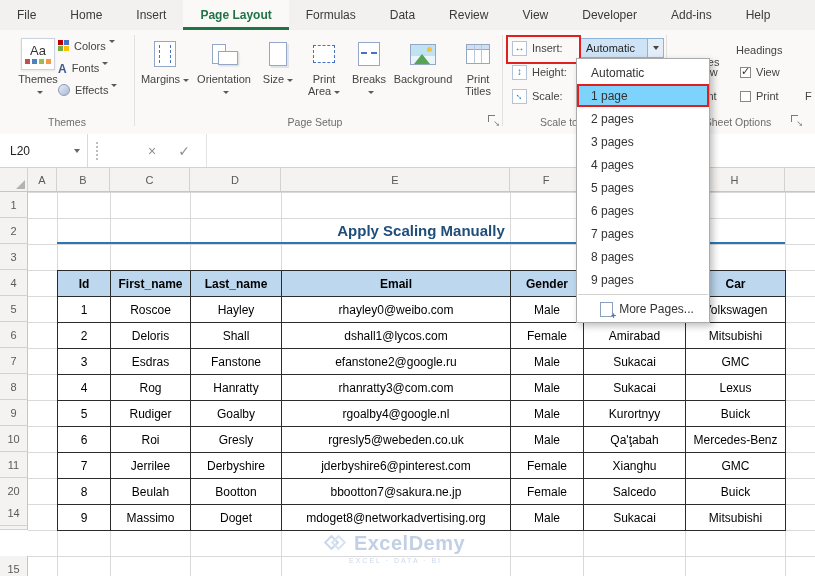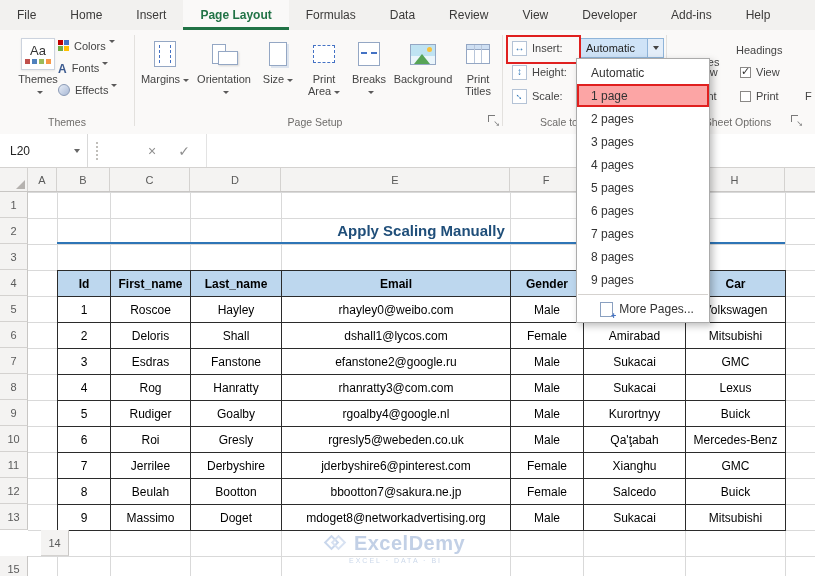--- a/index.html
+++ b/index.html
@@ -91,21 +91,21 @@
   .wm-logo{width:20px;height:16px;position:relative;display:inline-block;}
   .wm-logo i{position:absolute;top:1px;width:11px;height:11px;transform:rotate(45deg);border:2px solid #c9d7ec;box-sizing:border-box;}
   .wm-logo i:nth-child(1){left:0;}
   .wm-logo i:nth-child(2){left:7px;border-color:#d8e2f2;}
   .wm-t{font-size:20px;font-weight:700;color:#c2d0e6;letter-spacing:.5px;}
   .wm-s{font-size:7px;letter-spacing:2px;color:#ccd8ea;margin-top:2px;}
   
   #dd{position:absolute;left:576px;top:58px;width:134px;box-sizing:border-box;background:#fff;border:1px solid #ababab;
       box-shadow:3px 3px 7px rgba(0,0,0,.25);z-index:100;padding:2px 0;}
   .dd-item{height:23px;display:flex;align-items:center;padding-left:14px;font-size:12px;color:#333;cursor:default;}
-  .dd-item.sel{background:#fca5a5;outline:2px solid #e0201f;outline-offset:-2px;}
+  .dd-item.sel{background:#7dd3fc;outline:2px solid #e0201f;outline-offset:-2px;}
   .dd-sep{height:1px;background:#d5d2cf;margin:3px 1px;}
   .dd-more{height:22px;display:flex;align-items:center;padding-left:8px;gap:6px;font-size:12px;color:#333;justify-content:center;}
   .ic-morepages{width:11px;height:13px;background:#fff;border:1px solid #8aa0c0;position:relative;flex:0 0 auto;}
   .ic-morepages:after{content:"+";position:absolute;right:-4px;bottom:-5px;font-size:9px;font-weight:700;color:#4472c4;}
 </style>
 </head>
 <body>
 
 <div id="app">
 
@@ -412,23 +412,23 @@
       <div class="row-h" style="top: 218px;">2</div>
       <div class="row-h" style="top: 244px;">3</div>
       <div class="row-h" style="top: 270px;">4</div>
       <div class="row-h" style="top: 296px;">5</div>
       <div class="row-h" style="top: 322px;">6</div>
       <div class="row-h" style="top: 348px;">7</div>
       <div class="row-h" style="top: 374px;">8</div>
       <div class="row-h" style="top: 400px;">9</div>
       <div class="row-h" style="top: 426px;">10</div>
       <div class="row-h" style="top: 452px;">11</div>
-      <div class="row-h" style="top: 478px;">12</div>
+      <div class="row-h" style="top: 478px;">20</div>
       <div class="row-h" style="top: 504px;">13</div>
-      <div class="row-h" style="top: 530px; margin-left: 41px;">14</div>
+      <div class="row-h" style="top: 500px;">14</div>
       <div class="row-h" style="top: 556px;">15</div>
     </div>
 
   <div id="dd">
     <div id="dd-list">
         <div class="dd-item">Automatic</div>
         <div class="dd-item sel">1 page</div>
         <div class="dd-item">2 pages</div>
         <div class="dd-item">3 pages</div>
         <div class="dd-item">4 pages</div>

